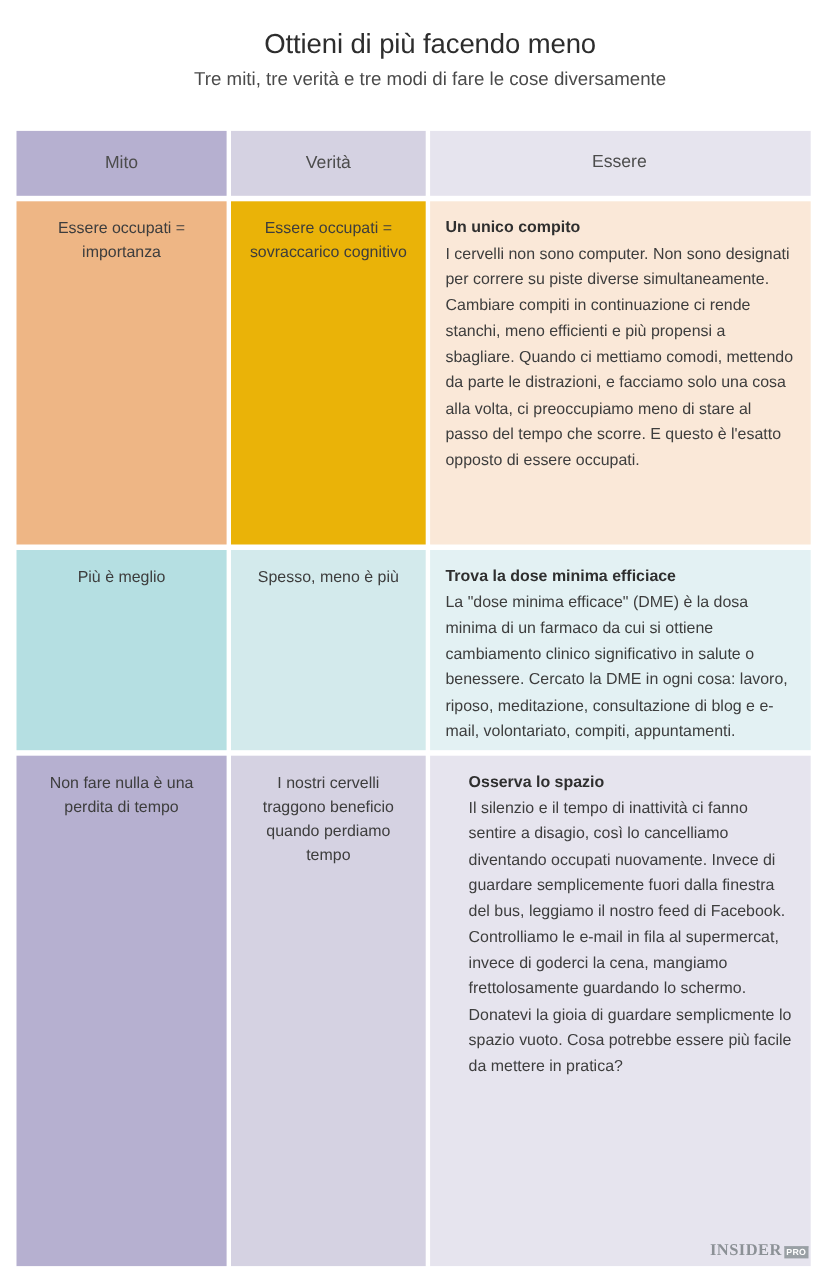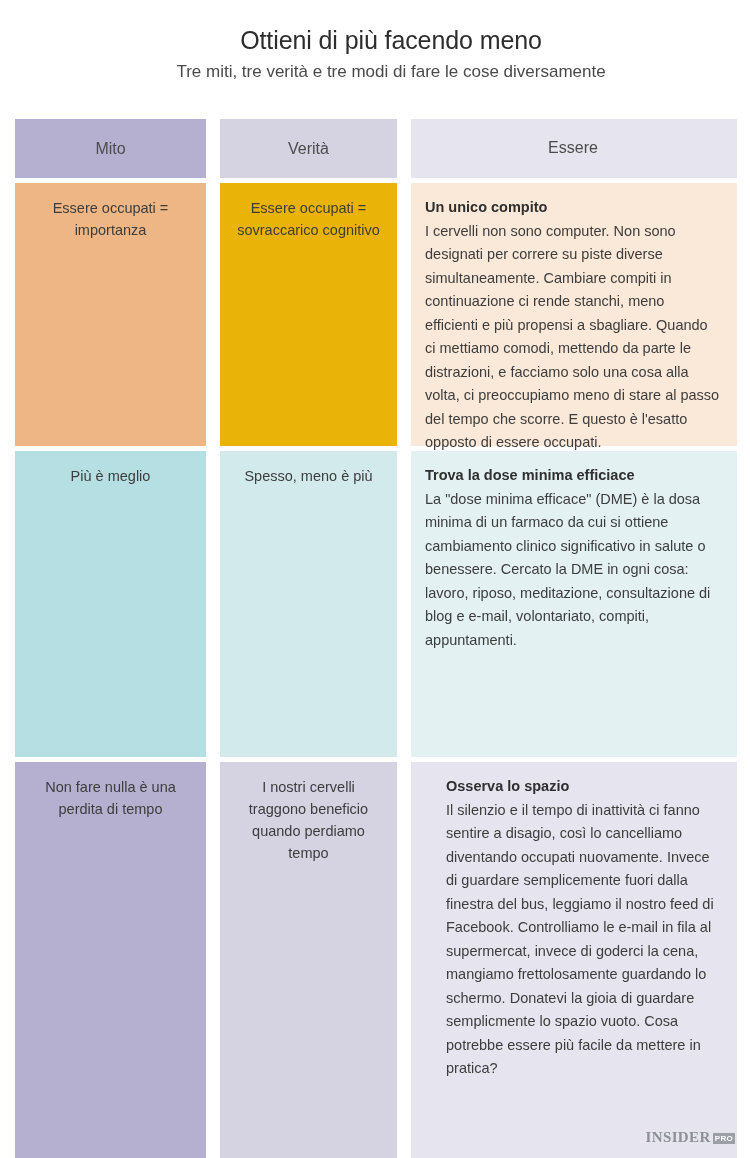--- a/index.html
+++ b/index.html
@@ -40,21 +40,21 @@
 
   
   .table {
     position: absolute;
     left: 15px;
     top: 119px;
     width: 722px;
   }
   .row {
     display: flex;
-    gap: 14px;
+    gap: 4px;
     margin-bottom: 5px;
   }
   .row:last-child { margin-bottom: 0; }
 
   .cell {
     box-sizing: border-box;
   }
   .col-myth   { width: 191px; flex: 0 0 191px; }
   .col-truth  { width: 177px; flex: 0 0 177px; }
   .col-change { flex: 1 1 auto; }
@@ -96,22 +96,22 @@
     margin: 0 0 1px 0;
   }
   .change-body {
     font-size: 14.5px;
     line-height: 1.62;
     color: #3d3d3d;
     margin: 0;
   }
 
   
-  .row-1 .cell { height: 263px; }
-  .row-2 .cell { height: 306px; }
+  .row-1 .cell { height: 312px; }
+  .row-2 .cell { height: 182px; }
   .row-3 .cell { height: 464px; }
 
   
   .footer {
     position: absolute;
     right: 15px;
     bottom: 12px;
     display: flex;
     align-items: flex-end;
     gap: 2px;

